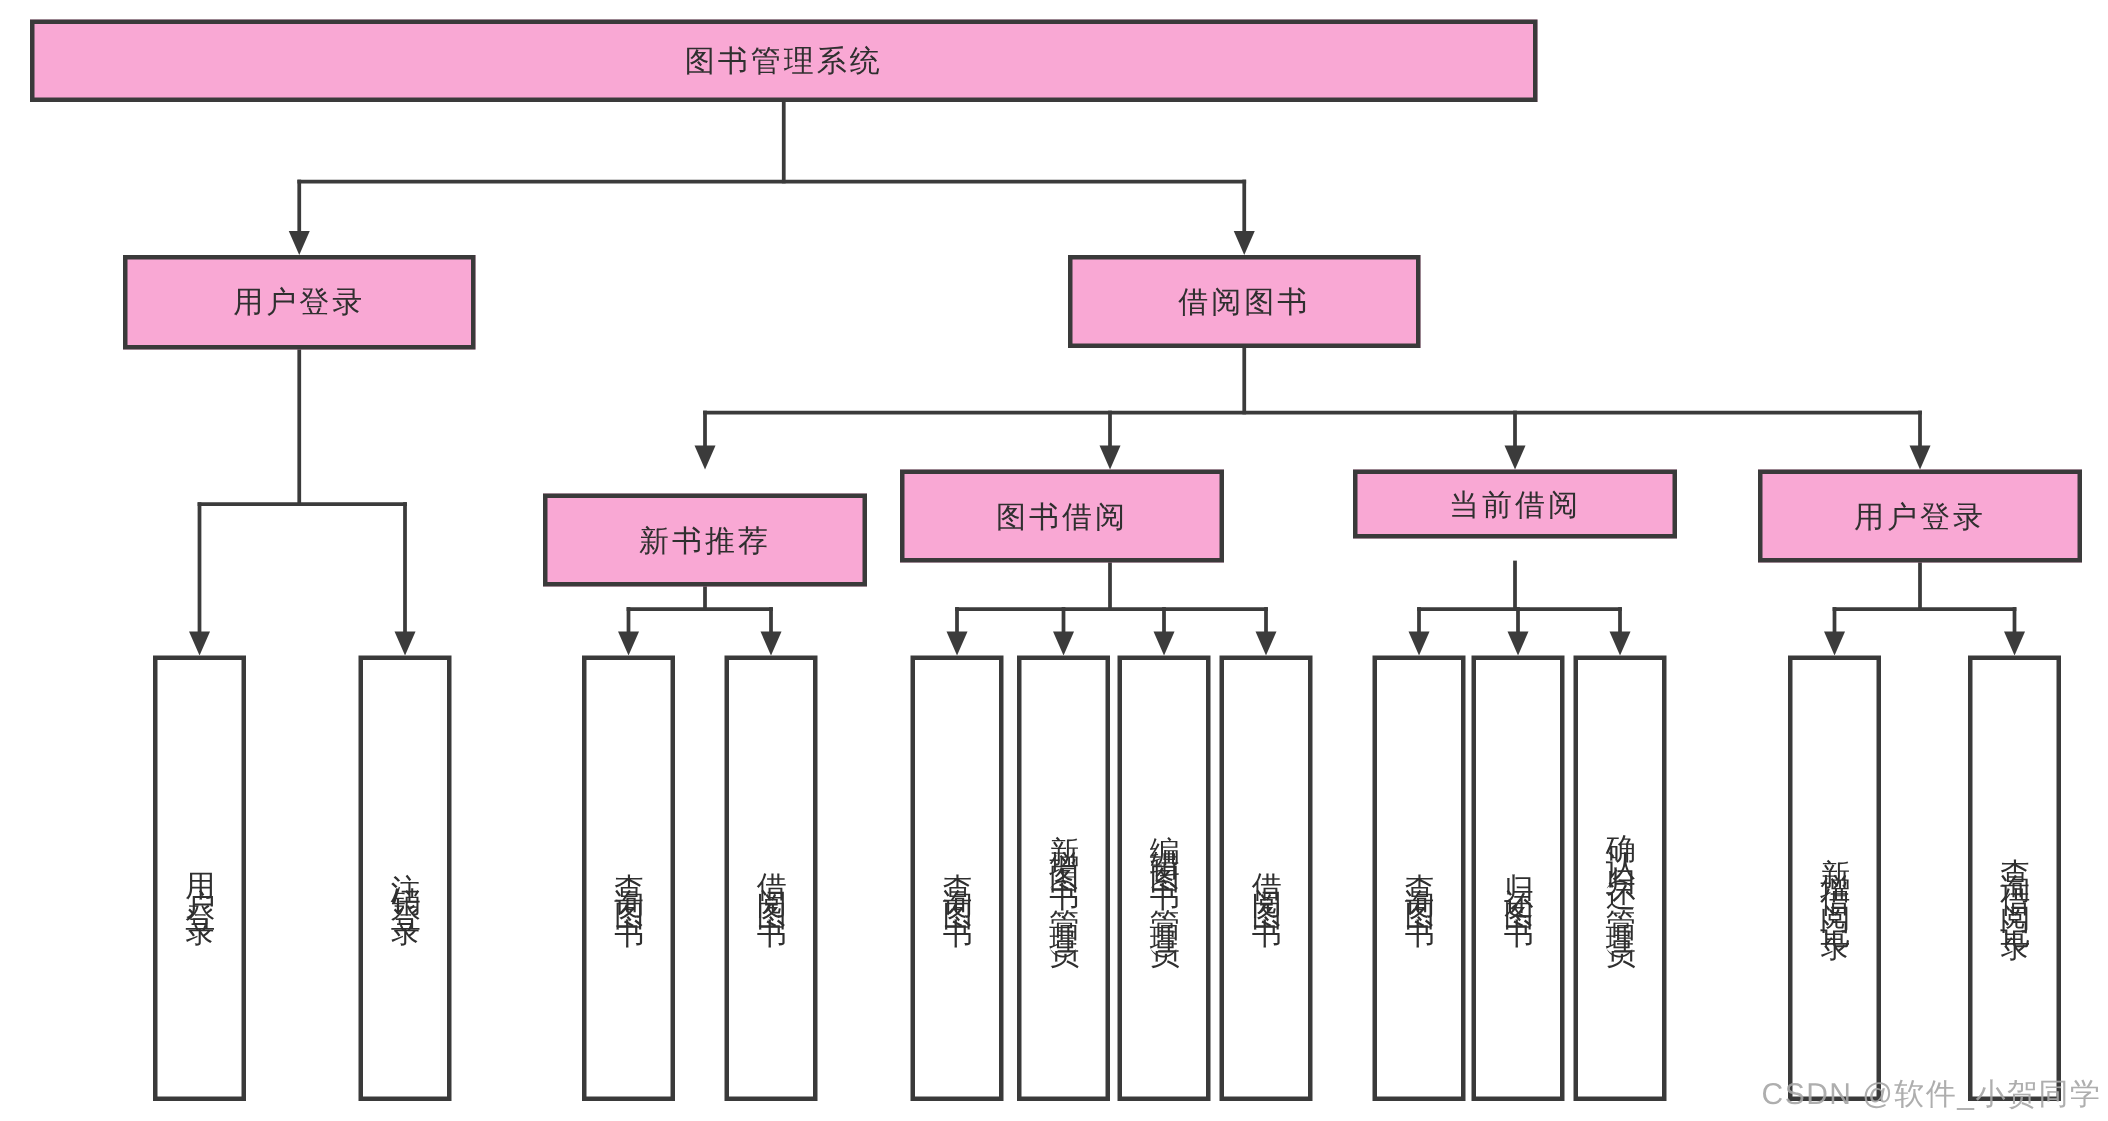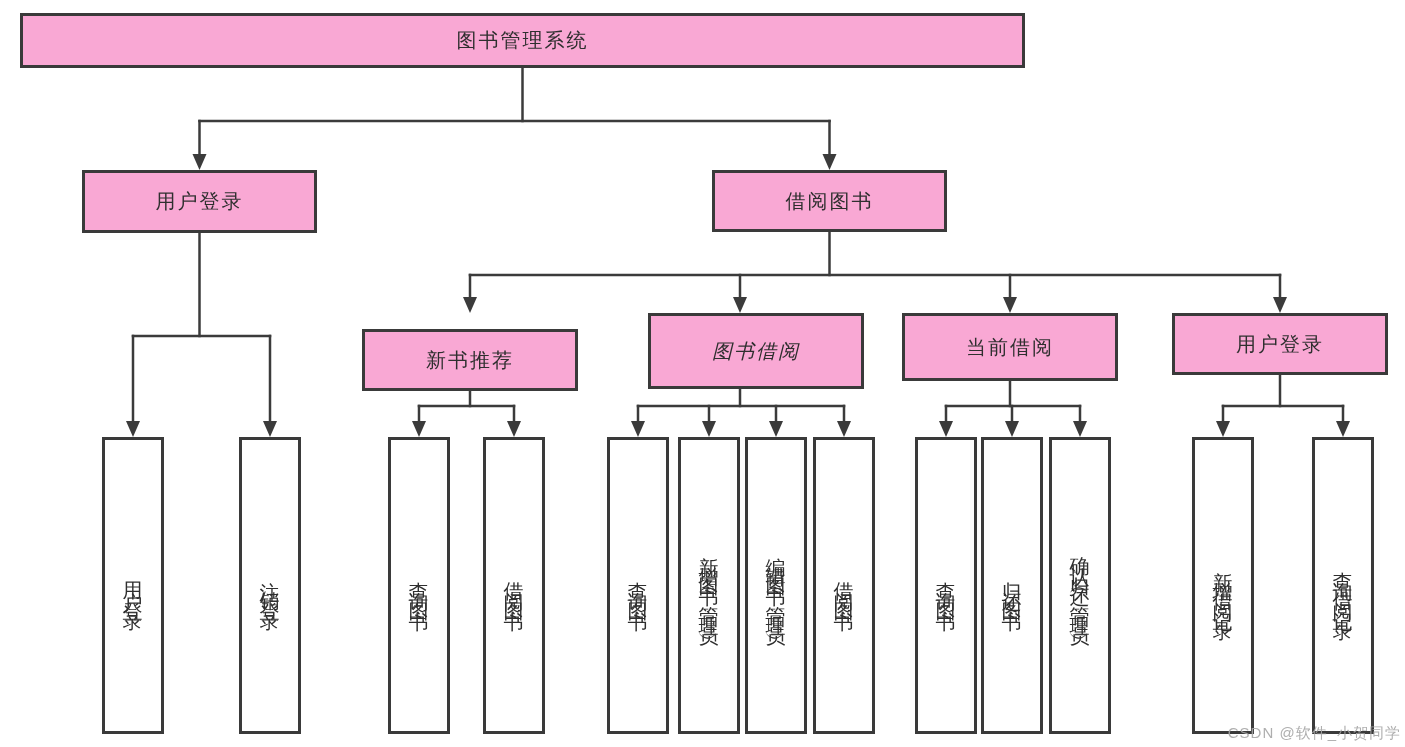--- a/index.html
+++ b/index.html
@@ -45,21 +45,21 @@
     text-orientation: mixed;
     font-size: 20px;
     line-height: 1;
     letter-spacing: 10px;
     color: #2f2f2f;
   }
   .watermark {
     position: absolute;
     right: 4px;
     bottom: 4px;
-    font-size: 15px;
+    font-size: 20px;
     letter-spacing: 1px;
     color: #a6a6a6;
     opacity: 0.9;
     z-index: 5;
     text-align: right;
   }
 </style>
 </head>
 <body>
 
@@ -137,22 +137,22 @@
       <polygon points="1336,421 1350,421 1343,437"></polygon>
     </g>
   </svg>
 
   <div class="box" style="left:20px; top:13px; width:1005px; height:55px;">图书管理系统</div>
 
   <div class="box" style="left:82px; top:170px; width:235px; height:63px;">用户登录</div>
   <div class="box" style="left:712px; top:170px; width:235px; height:62px;">借阅图书</div>
 
   <div class="box" style="left:362px; top:313px; width:216px; height:62px;margin-top:16px;">新书推荐</div>
-  <div class="box" style="left:648px; top:313px; width:216px; height:76px;font-style:italic;">图书借阅</div>
-  <div class="box" style="left:902px; top:313px; width:216px; height:68px;">当前借阅</div>
+  <div class="box" style="left:600px; top:313px; width:216px; height:62px;">图书借阅</div>
+  <div class="box" style="left:902px; top:313px; width:216px; height:46px;">当前借阅</div>
   <div class="box" style="left:1172px; top:313px; width:216px; height:62px;">用户登录</div>
 
   <div class="vbox" style="left:102px; top:437px;">
     <span class="vtext">用户登录</span>
   </div>
   <div class="vbox" style="left:239px; top:437px;">
     <span class="vtext">注销登录</span>
   </div>
 
   <div class="vbox" style="left:388px; top:437px;">

